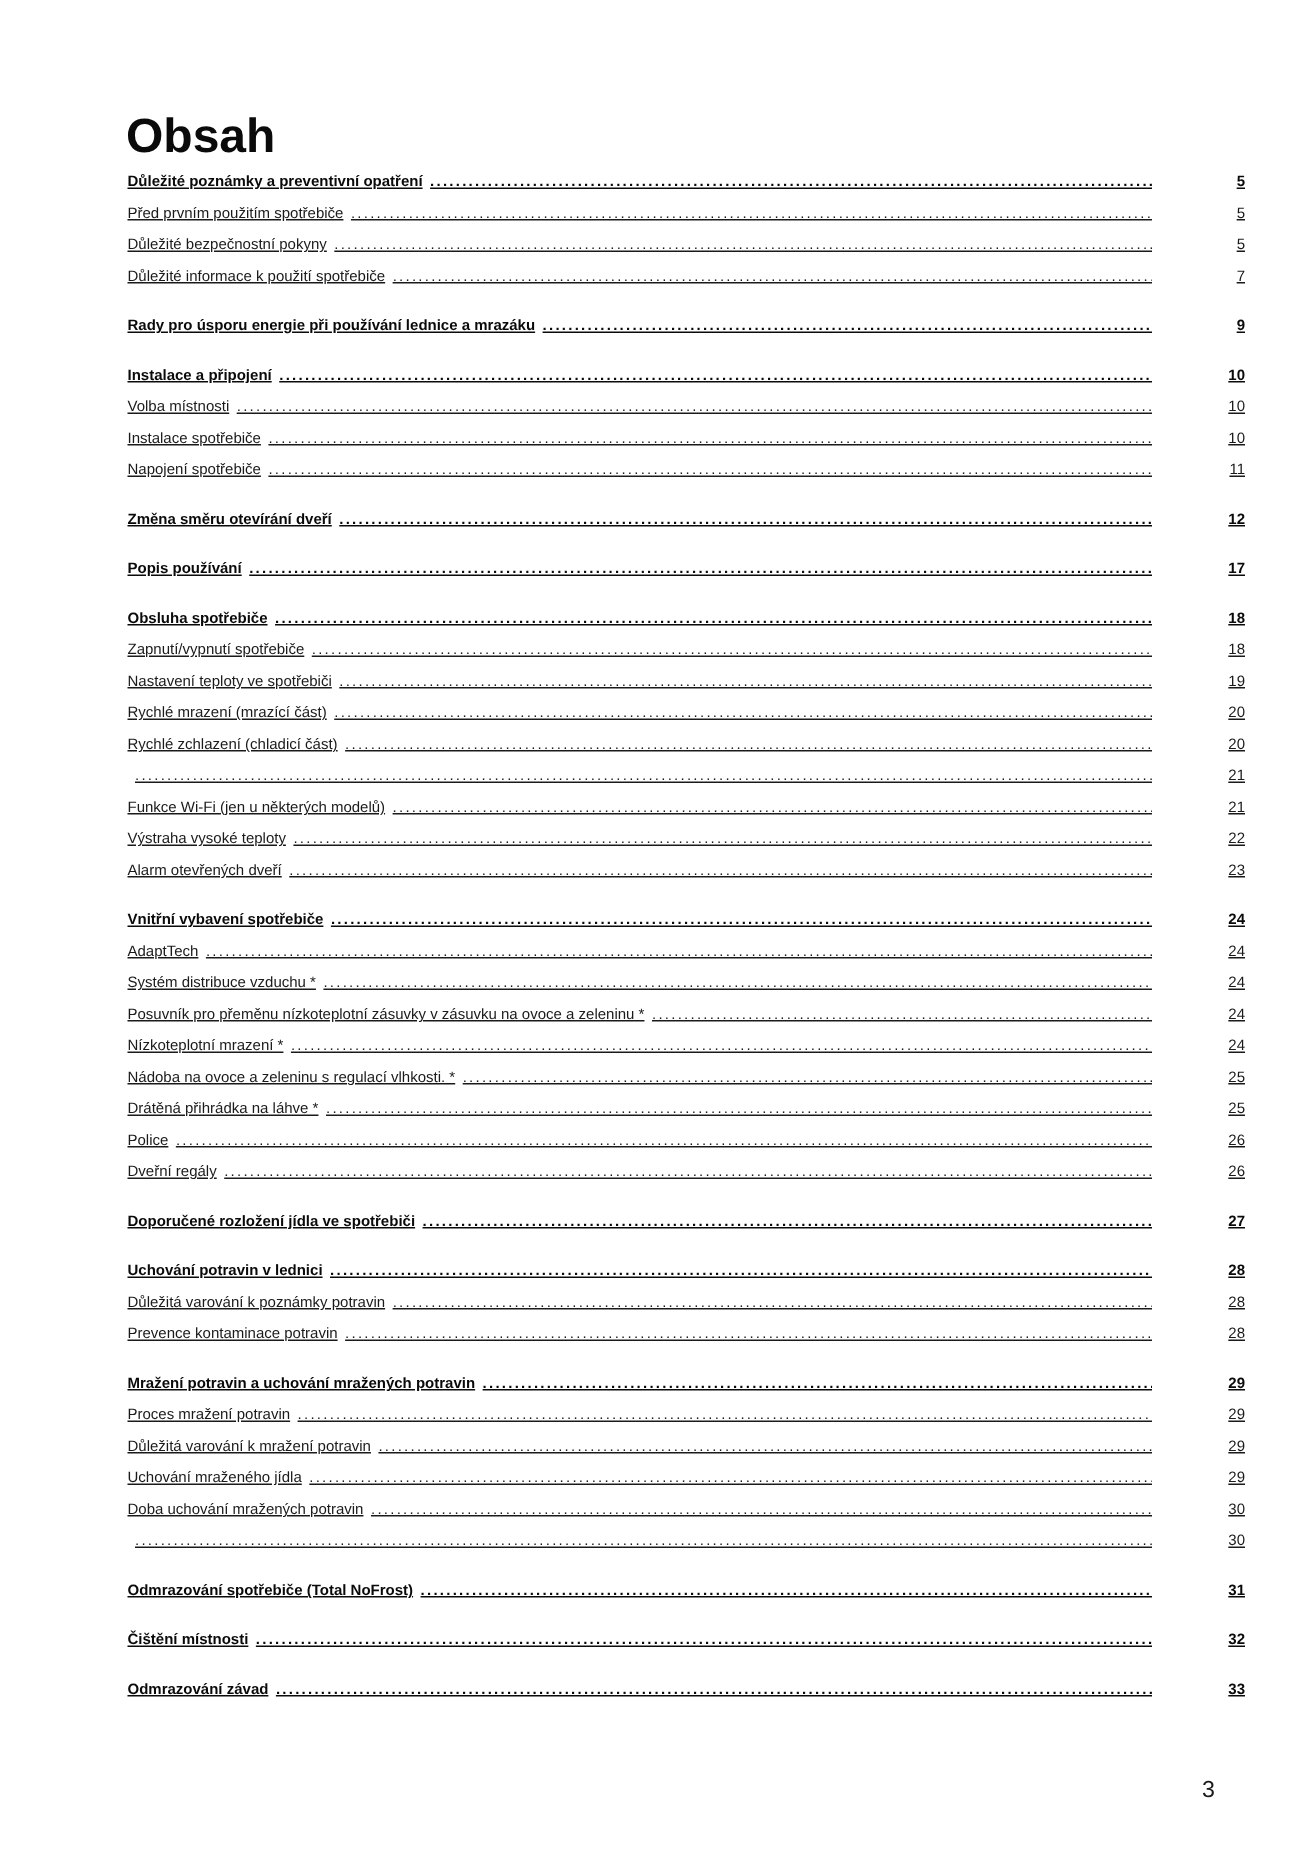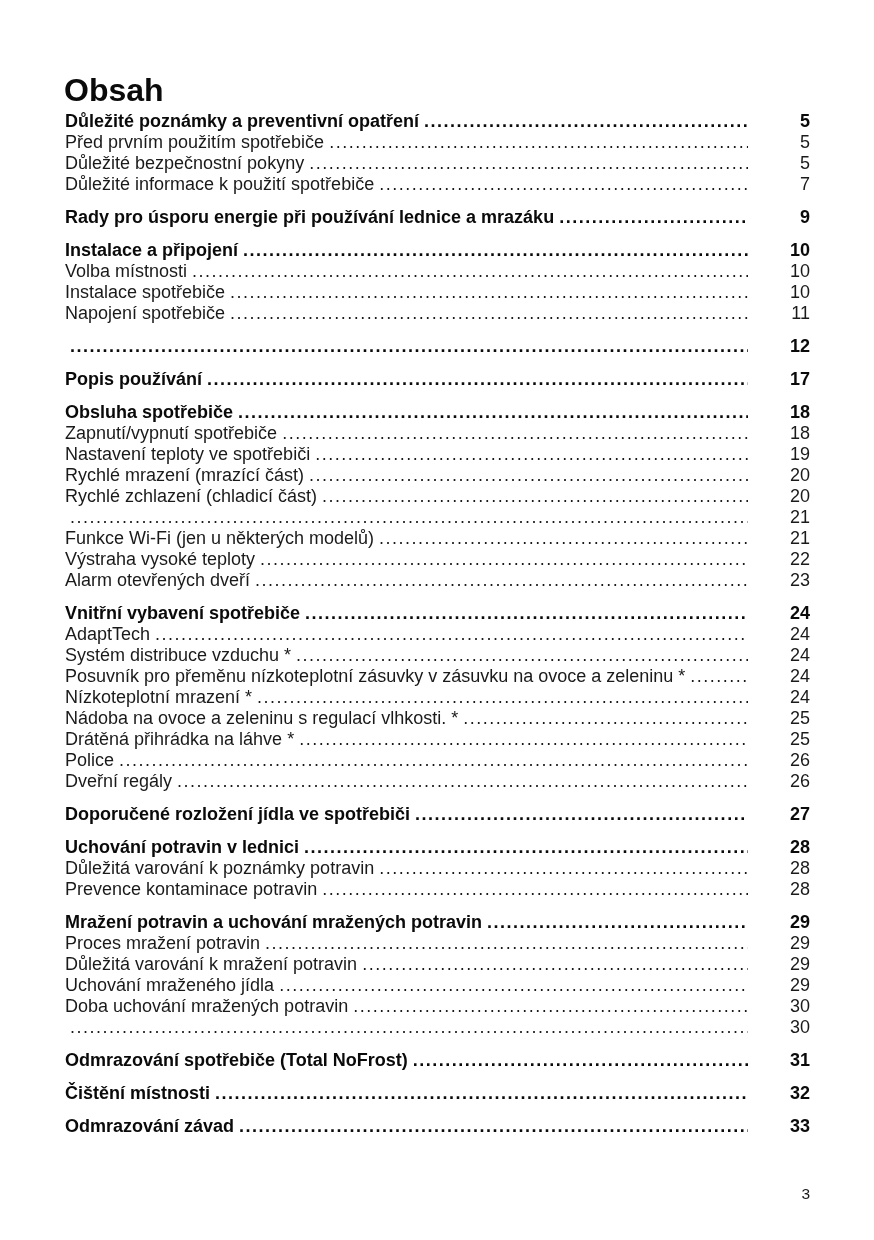--- a/index.html
+++ b/index.html
@@ -12,20 +12,21 @@
     height: 1240px;
     position: relative;
     font-family: "Liberation Sans", sans-serif;
     color: #111111;
     overflow: hidden;
   }
   .page {
     position: absolute;
     inset: 0;
     background: #ffffff;
+    margin-left: 20px;
   }
   .doc-title {
     position: absolute;
     left: 64px;
     top: 52px;
     font-size: 32px;
     font-weight: bold;
     line-height: 1.1;
     color: #0a0a0a;
   }
@@ -39,22 +40,23 @@
     margin-top: 12px;
   }
   .toc-group:first-child {
     margin-top: 0;
   }
   .toc-row {
     display: flex;
     align-items: flex-end;
     height: 21px;
     line-height: 21px;
-    font-size: 18px;
+    font-size: 10px;
     color: #1a1a1a;
+    text-decoration: underline;
   }
   .toc-row.bold {
     font-weight: bold;
     color: #0a0a0a;
   }
   .toc-label {
     flex: 0 0 auto;
     white-space: nowrap;
   }
   .toc-dots {
@@ -129,20 +131,21 @@
     <span class="toc-page">10</span>
   </div>
         <div class="toc-row">
     <span class="toc-label">Napojení spotřebiče</span>
     <span class="toc-dots">............................................................................................................................................................................................................................</span>
     <span class="toc-page">11</span>
   </div>
       </div>
       <div class="toc-group">
         <div class="toc-row bold">
+    <span class="toc-label">Změna směru otevírání dveří</span>
     <span class="toc-dots">............................................................................................................................................................................................................................</span>
     <span class="toc-page">12</span>
   </div>
       </div>
       <div class="toc-group">
         <div class="toc-row bold">
     <span class="toc-label">Popis používání</span>
     <span class="toc-dots">............................................................................................................................................................................................................................</span>
     <span class="toc-page">17</span>
   </div>

